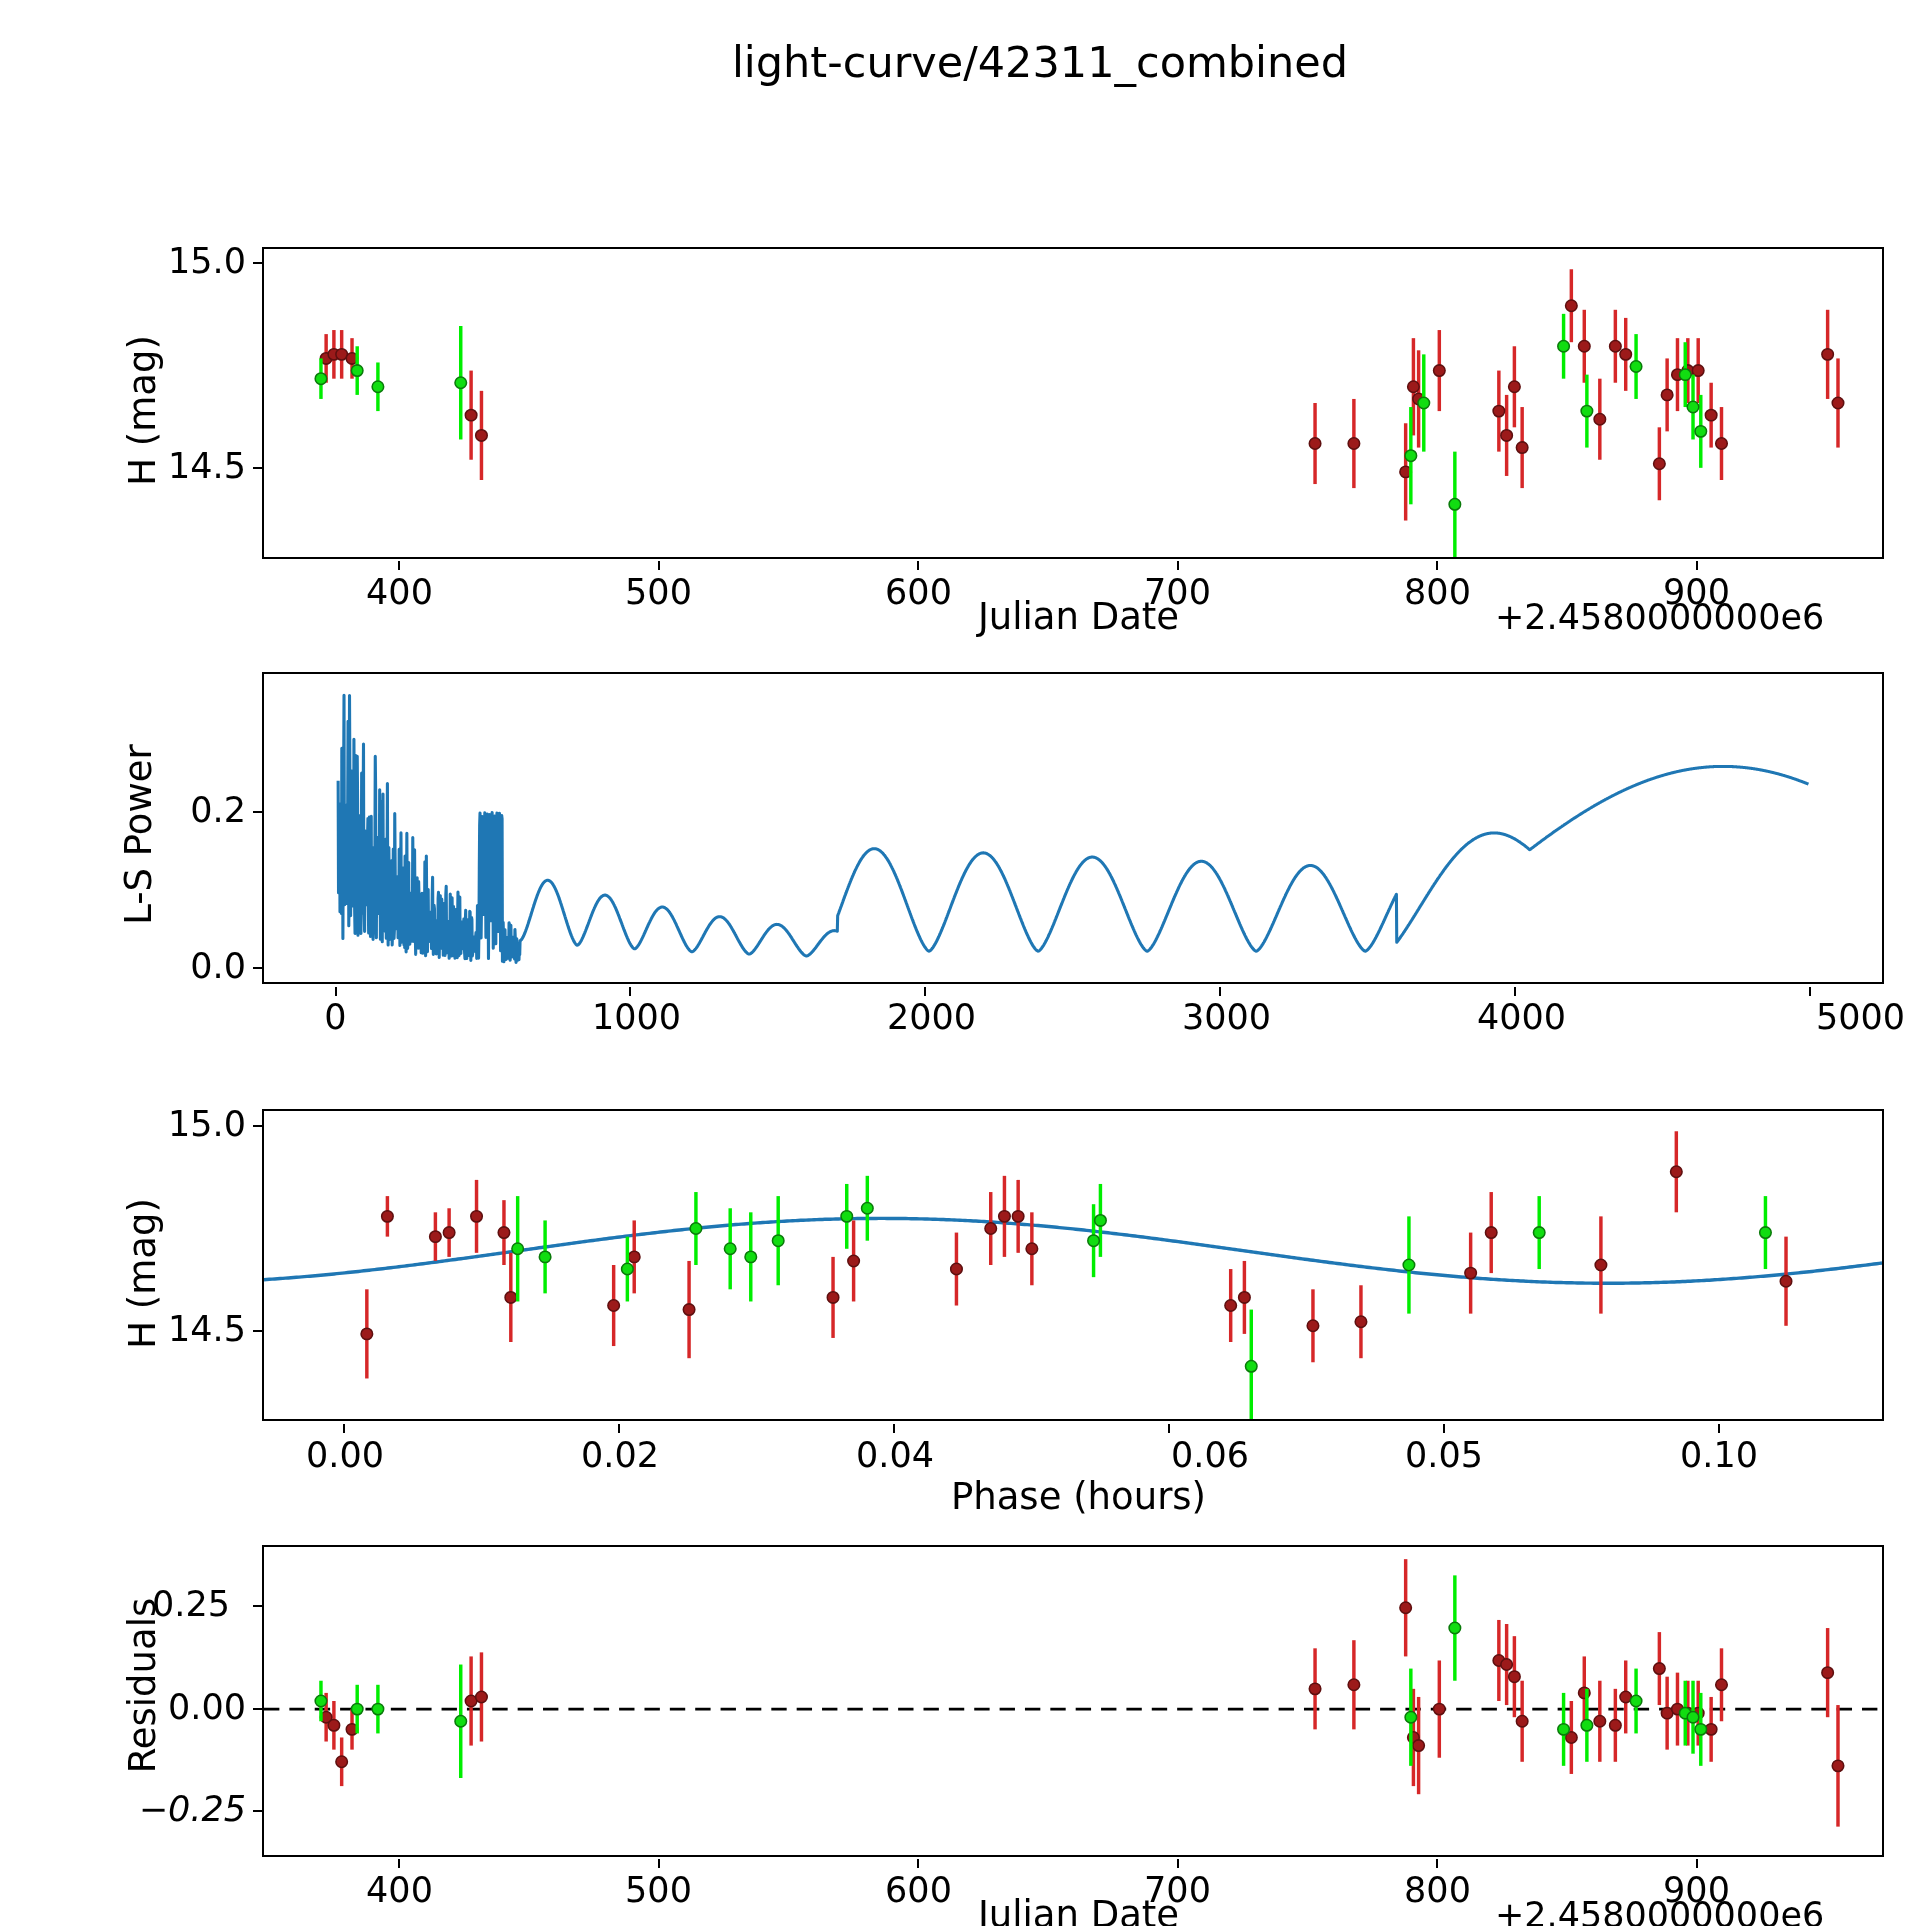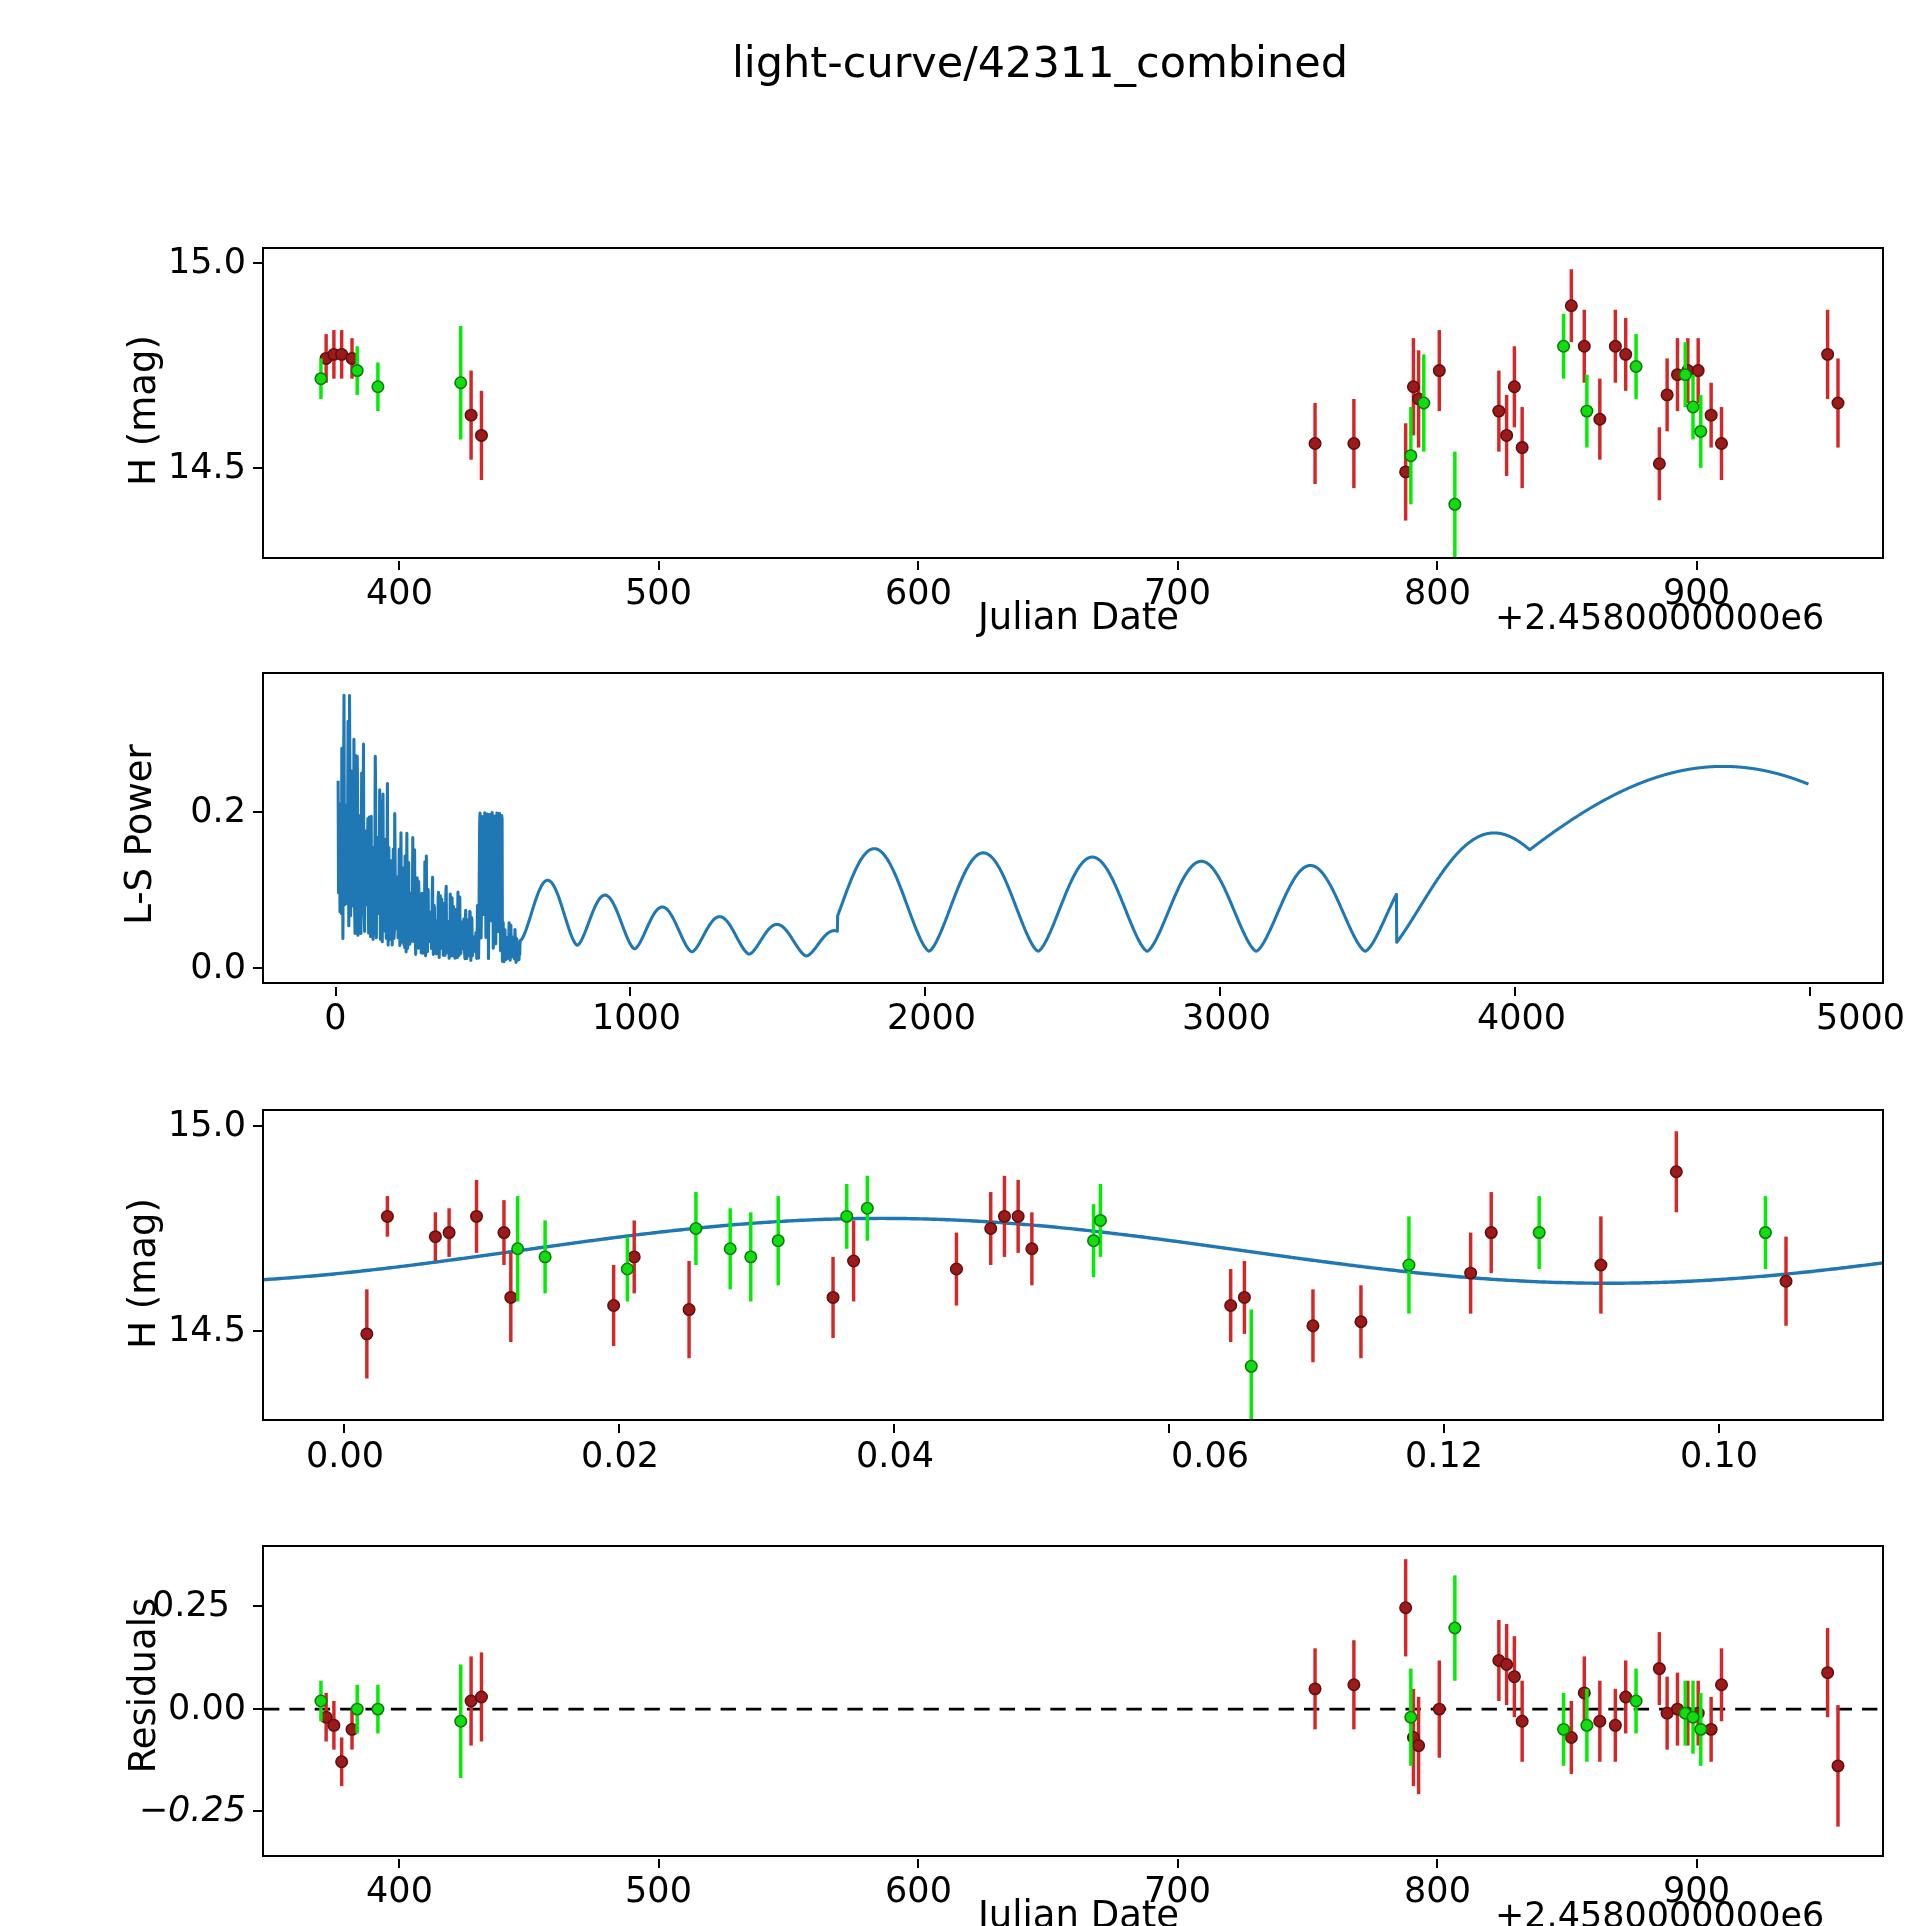--- a/index.html
+++ b/index.html
@@ -267,20 +267,21 @@
           <circle cx="2158.516949152542" cy="341.0526315789459" r="15" fill="#11dd11" stroke="#0a7a0a" stroke-width="4"></circle>
           <circle cx="2176.35593220339" cy="287.7631578947364" r="15" fill="#11dd11" stroke="#0a7a0a" stroke-width="4"></circle>
           <circle cx="2568.813559322034" cy="671.4473684210518" r="15" fill="#11dd11" stroke="#0a7a0a" stroke-width="4"></circle>
           <circle cx="2979.1101694915255" cy="404.99999999999903" r="15" fill="#11dd11" stroke="#0a7a0a" stroke-width="4"></circle>
           <circle cx="3318.050847457627" cy="319.7368421052621" r="15" fill="#11dd11" stroke="#0a7a0a" stroke-width="4"></circle>
           <circle cx="3906.737288135593" cy="319.7368421052621" r="15" fill="#11dd11" stroke="#0a7a0a" stroke-width="4"></circle>
         </g>
       </svg>
   </div>
   <div class="ylabel" style="left:65px; top:1252px; width:154px; text-align:center; transform:rotate(-90deg);">H (mag)</div>
+  <div class="axis-label" style="left:878px; top:1475px; width:401px;">Phase (hours)</div>
 
   <div class="panel" id="panel4-box" style="left:262px; top:1545px; width:1622px; height:312px;">
     <svg id="panel4-svg" viewBox="0 0 4210 810" preserveAspectRatio="none">
         <line x1="0" y1="426.3157894736842" x2="4210" y2="426.3157894736842" stroke="#000000" stroke-width="7" stroke-dasharray="40,26"></line>
         <g>
           <line x1="161.664" y1="511.5789473684211" x2="161.664" y2="383.68421052631584" stroke="#d62728" stroke-width="9"></line>
           <line x1="181.872" y1="532.8947368421052" x2="181.872" y2="405" stroke="#d62728" stroke-width="9"></line>
           <line x1="202.08" y1="628.8157894736842" x2="202.08" y2="500.92105263157896" stroke="#d62728" stroke-width="9"></line>
           <line x1="229.024" y1="532.8947368421052" x2="229.024" y2="426.3157894736842" stroke="#d62728" stroke-width="9"></line>
           <line x1="538.88" y1="522.2368421052631" x2="538.88" y2="287.7631578947369" stroke="#d62728" stroke-width="9"></line>
@@ -407,21 +408,21 @@
       <div class="tick-label" style="left: 92px; top: 790px; width: 154px; text-align: right;">0.2</div>
       <div class="tick-mark" style="left: 343px; top: 1424px; width: 2.3px; height: 8.5px;"></div>
       <div class="tick-label" style="left: 306px; top: 1435px; width: 77px; text-align: center;">0.00</div>
       <div class="tick-mark" style="left: 618px; top: 1424px; width: 2.3px; height: 8.5px;"></div>
       <div class="tick-label" style="left: 581px; top: 1435px; width: 77px; text-align: center;">0.02</div>
       <div class="tick-mark" style="left: 893px; top: 1424px; width: 2.3px; height: 8.5px;"></div>
       <div class="tick-label" style="left: 856px; top: 1435px; width: 77px; text-align: center;">0.04</div>
       <div class="tick-mark" style="left: 1168px; top: 1424px; width: 2.3px; height: 8.5px;"></div>
       <div class="tick-label" style="left: 1131px; top: 1435px; width: 77px; text-align: center; margin-left: 40px;">0.06</div>
       <div class="tick-mark" style="left: 1443px; top: 1424px; width: 2.3px; height: 8.5px;"></div>
-      <div class="tick-label" style="left: 1405px; top: 1435px; width: 77px; text-align: center;">0.12</div>
+      <div class="tick-label" style="left: 1405px; top: 1435px; width: 77px; text-align: center;">0.05</div>
       <div class="tick-mark" style="left: 1718px; top: 1424px; width: 2.3px; height: 8.5px;"></div>
       <div class="tick-label" style="left: 1680px; top: 1435px; width: 77px; text-align: center;">0.10</div>
       <div class="tick-mark" style="left: 253px; top: 1330px; width: 8.5px; height: 2.3px;"></div>
       <div class="tick-label" style="left: 92px; top: 1309px; width: 154px; text-align: right;">14.5</div>
       <div class="tick-mark" style="left: 253px; top: 1125px; width: 8.5px; height: 2.3px;"></div>
       <div class="tick-label" style="left: 92px; top: 1104px; width: 154px; text-align: right;">15.0</div>
       <div class="tick-mark" style="left: 398px; top: 1859px; width: 2.3px; height: 8.5px;"></div>
       <div class="tick-label" style="left: 361px; top: 1870px; width: 77px; text-align: center;">400</div>
       <div class="tick-mark" style="left: 658px; top: 1859px; width: 2.3px; height: 8.5px;"></div>
       <div class="tick-label" style="left: 620px; top: 1870px; width: 77px; text-align: center;">500</div>

